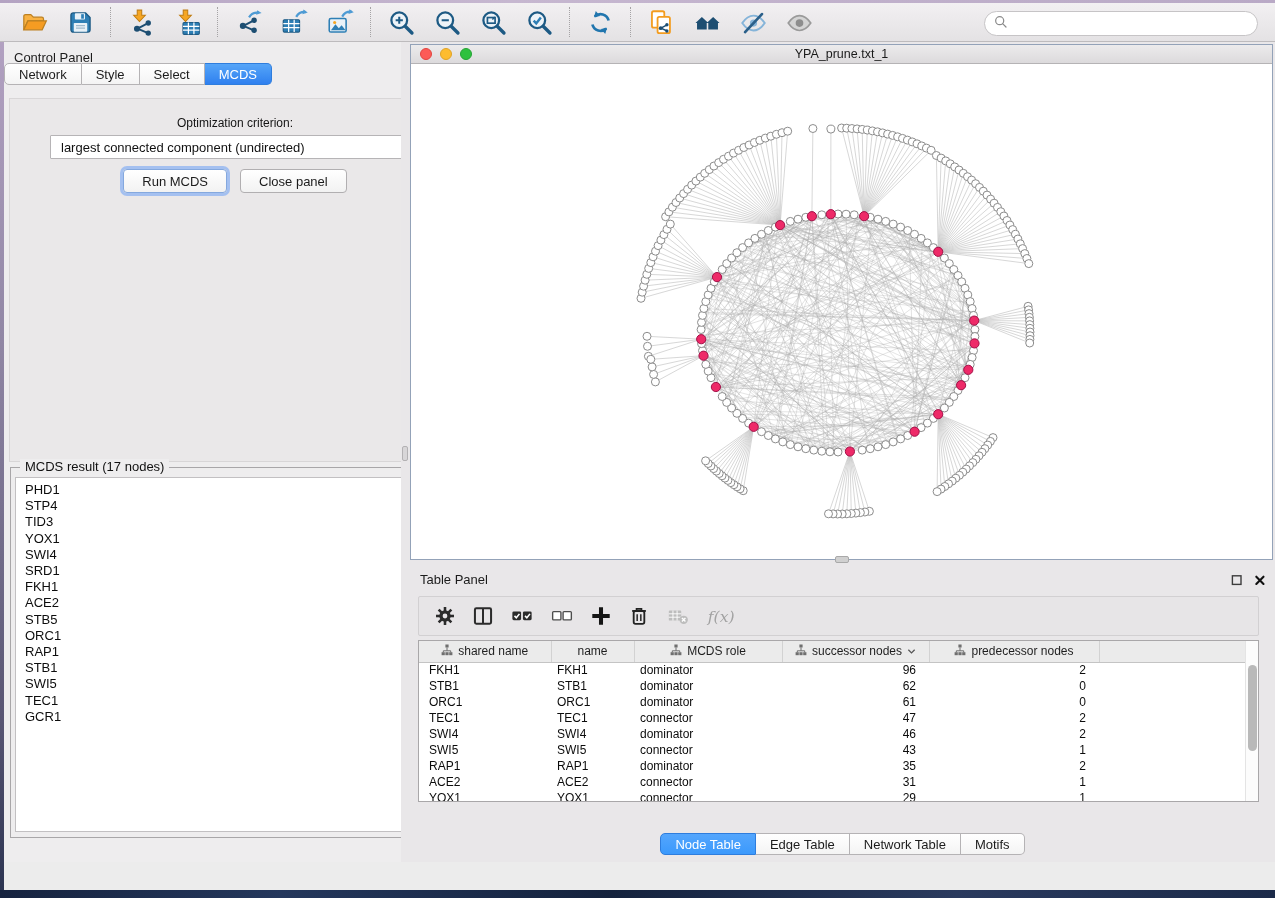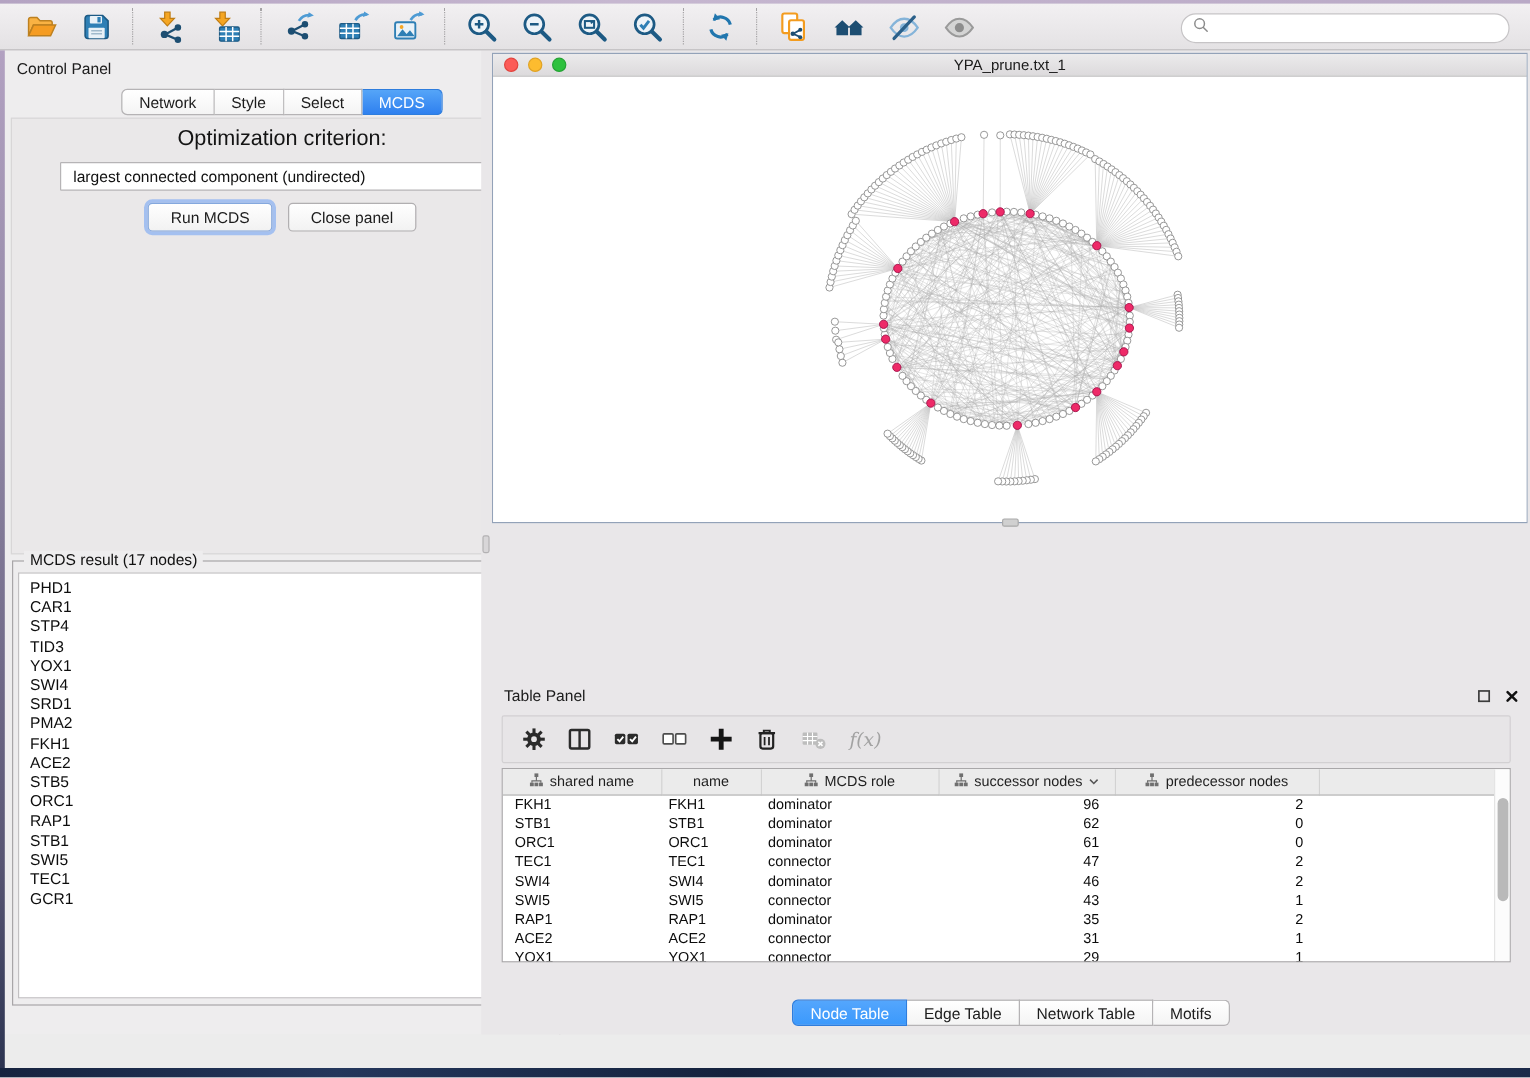--- a/index.html
+++ b/index.html
@@ -22,47 +22,47 @@
   .search-input{flex:1;border:none;outline:none;background:none;font-size:13px;height:20px;font-family:"Liberation Sans",sans-serif}
 
   
   .cp{position:absolute;left:4px;top:42px;width:463px;bottom:36px;background:#eeedee;border-right:1px solid #c9c7c9}
   .panel-title{font-size:13px;color:#1c1c1c}
   .cp-header{position:relative;height:28px}
   .cp-header .panel-title{position:absolute;left:10px;top:8px}
   .win-btns{position:absolute;right:10px;top:7px;display:flex;gap:9px}
   .icon-btn{width:14px;height:14px;border:none;background:none;padding:0;display:flex;align-items:center;justify-content:center;cursor:pointer}
   .icon-btn svg{width:12px;height:12px}
-  .cp-tabs{position:absolute;left:0;right:0;top:32px;display:flex;justify-content:center}
+  .cp-tabs{position:absolute;left:0;right:0;top:21px;display:flex;}
   .seg-tab{font-size:13px;height:22px;padding:2px 14px;background:linear-gradient(#ffffff,#f4f4f4);border:1px solid #b5b3b5;border-left:none;color:#1c1c1c;cursor:pointer;font-family:"Liberation Sans",sans-serif}
   .seg-tab:first-child{border-left:1px solid #b5b3b5;border-radius:5px 0 0 5px}
   .seg-tab:last-child{border-radius:0 5px 5px 0}
   .seg-tab.active{background:linear-gradient(#55a5f8,#2f80ef);border-color:#2e7ddd;color:#fff}
   .cp-body{position:absolute;left:5px;right:5px;top:56px;height:364px;background:#eae8e9;border:1px solid #d8d6d7}
-  .opt-label{text-align:center;margin-top:6px;font-size:18px;color:#141414}
+  .opt-label{text-align:center;margin-top:17px;font-size:12px;color:#141414}
   .select{position:absolute;left:40px;right:38px;top:36px;height:24px;background:#fff;border:1px solid #b6b4b6;border-radius:1px;display:flex;align-items:center;cursor:pointer}
   .select-text{flex:1;font-size:13px;padding-left:10px;white-space:nowrap;color:#111}
   .select-cap{width:20px;height:24px;margin:-1px -1px 0 0;background:linear-gradient(#6fb2fd,#2c79ee);border:1px solid #2a6fd4;border-radius:0 5px 5px 0;display:flex;align-items:center;justify-content:center}
   .btn-row{position:absolute;top:70px;left:0;right:0;display:flex;justify-content:center;gap:13px}
   .push-btn{font-size:13px;height:24px;padding:0 18px;background:linear-gradient(#fff,#f2f2f2);border:1px solid #b1afb1;border-radius:4px;color:#1c1c1c;cursor:pointer;font-family:"Liberation Sans",sans-serif}
   .push-btn.focused{box-shadow:0 0 0 3px rgba(106,158,245,.55);border-color:#84a8de}
   .mcds-group{position:absolute;left:6px;right:12px;top:425px;bottom:24px;border:1px solid #a8a6a8}
   .mcds-legend{position:absolute;top:-9px;left:9px;background:#eeedee;padding:0 5px;font-size:13px;color:#111}
   .mcds-list-wrap{position:absolute;left:4px;right:4px;top:9px;bottom:5px;background:#fff;border:1px solid #c2c0c2;display:flex}
   .mcds-list{flex:1;padding:4px 0 0 9px;overflow:hidden}
   .mcds-item{font-size:13px;line-height:16.2px;color:#0d0d0d}
   .mcds-scroll{width:13px;background:#f4f4f4;border-left:1px solid #dcdcdc}
 
   
   .vsplit{position:absolute;left:401px;width:9px;top:42px;bottom:36px;background:#e9e7e9;cursor:col-resize}
   .grip-v{position:absolute;left:1px;top:404px;width:6px;height:15px;background:#d8d6d8;border:1px solid #b3b1b3;border-radius:2px}
 
   
   .right-pane{position:absolute;left:410px;right:0;top:42px;bottom:36px;background:#e9e7e9}
-  .net-frame{position:absolute;left:0;top:2px;right:2px;height:392px;background:#fff;border:1px solid #93a2b8}
+  .net-frame{position:absolute;left:0;top:2px;right:2px;height:516px;background:#fff;border:1px solid #93a2b8}
   .nf-titlebar{position:relative;height:19px;background:linear-gradient(#ecebec,#dcdadc);border-bottom:1px solid #b5b3b5;display:flex;align-items:center;cursor:default}
   .tl{width:12px;height:12px;border-radius:50%;display:inline-block;flex:0 0 auto}
   .tl.red{background:#fc5b57;border:1px solid #e2443e;margin-left:9px}
   .tl.yellow{background:#fdbc2f;border:1px solid #e0a325;margin-left:8px}
   .tl.green{background:#2ec13e;border:1px solid #24a334;margin-left:8px}
   .nf-title{position:absolute;left:0;right:0;text-align:center;font-size:12.5px;color:#1a1a1a;pointer-events:none}
   .nf-canvas{position:absolute;left:0;right:0;top:19px;bottom:0;background:#fff}
   #net-svg{width:100%;height:100%;display:block}
   .grip-h{position:absolute;left:50%;bottom:-4px;width:14px;height:7px;background:#d0d0d0;border:1px solid #a9a9a9;border-radius:2px;transform:translateX(-50%);cursor:row-resize}
 
@@ -289,27 +289,25 @@
         <button class="push-btn focused">Run MCDS</button>
         <button class="push-btn">Close panel</button>
       </div>
     </div>
 
     <div class="mcds-group">
       <span class="mcds-legend">MCDS result (17 nodes)</span>
       <div class="mcds-list-wrap">
         <div class="mcds-list" id="mcds-list">
             <div class="mcds-item">PHD1</div>
-            <div class="mcds-item">CAR1</div>
             <div class="mcds-item">STP4</div>
             <div class="mcds-item">TID3</div>
             <div class="mcds-item">YOX1</div>
             <div class="mcds-item">SWI4</div>
             <div class="mcds-item">SRD1</div>
-            <div class="mcds-item">PMA2</div>
             <div class="mcds-item">FKH1</div>
             <div class="mcds-item">ACE2</div>
             <div class="mcds-item">STB5</div>
             <div class="mcds-item">ORC1</div>
             <div class="mcds-item">RAP1</div>
             <div class="mcds-item">STB1</div>
             <div class="mcds-item">SWI5</div>
             <div class="mcds-item">TEC1</div>
             <div class="mcds-item">GCR1</div>
           </div>

